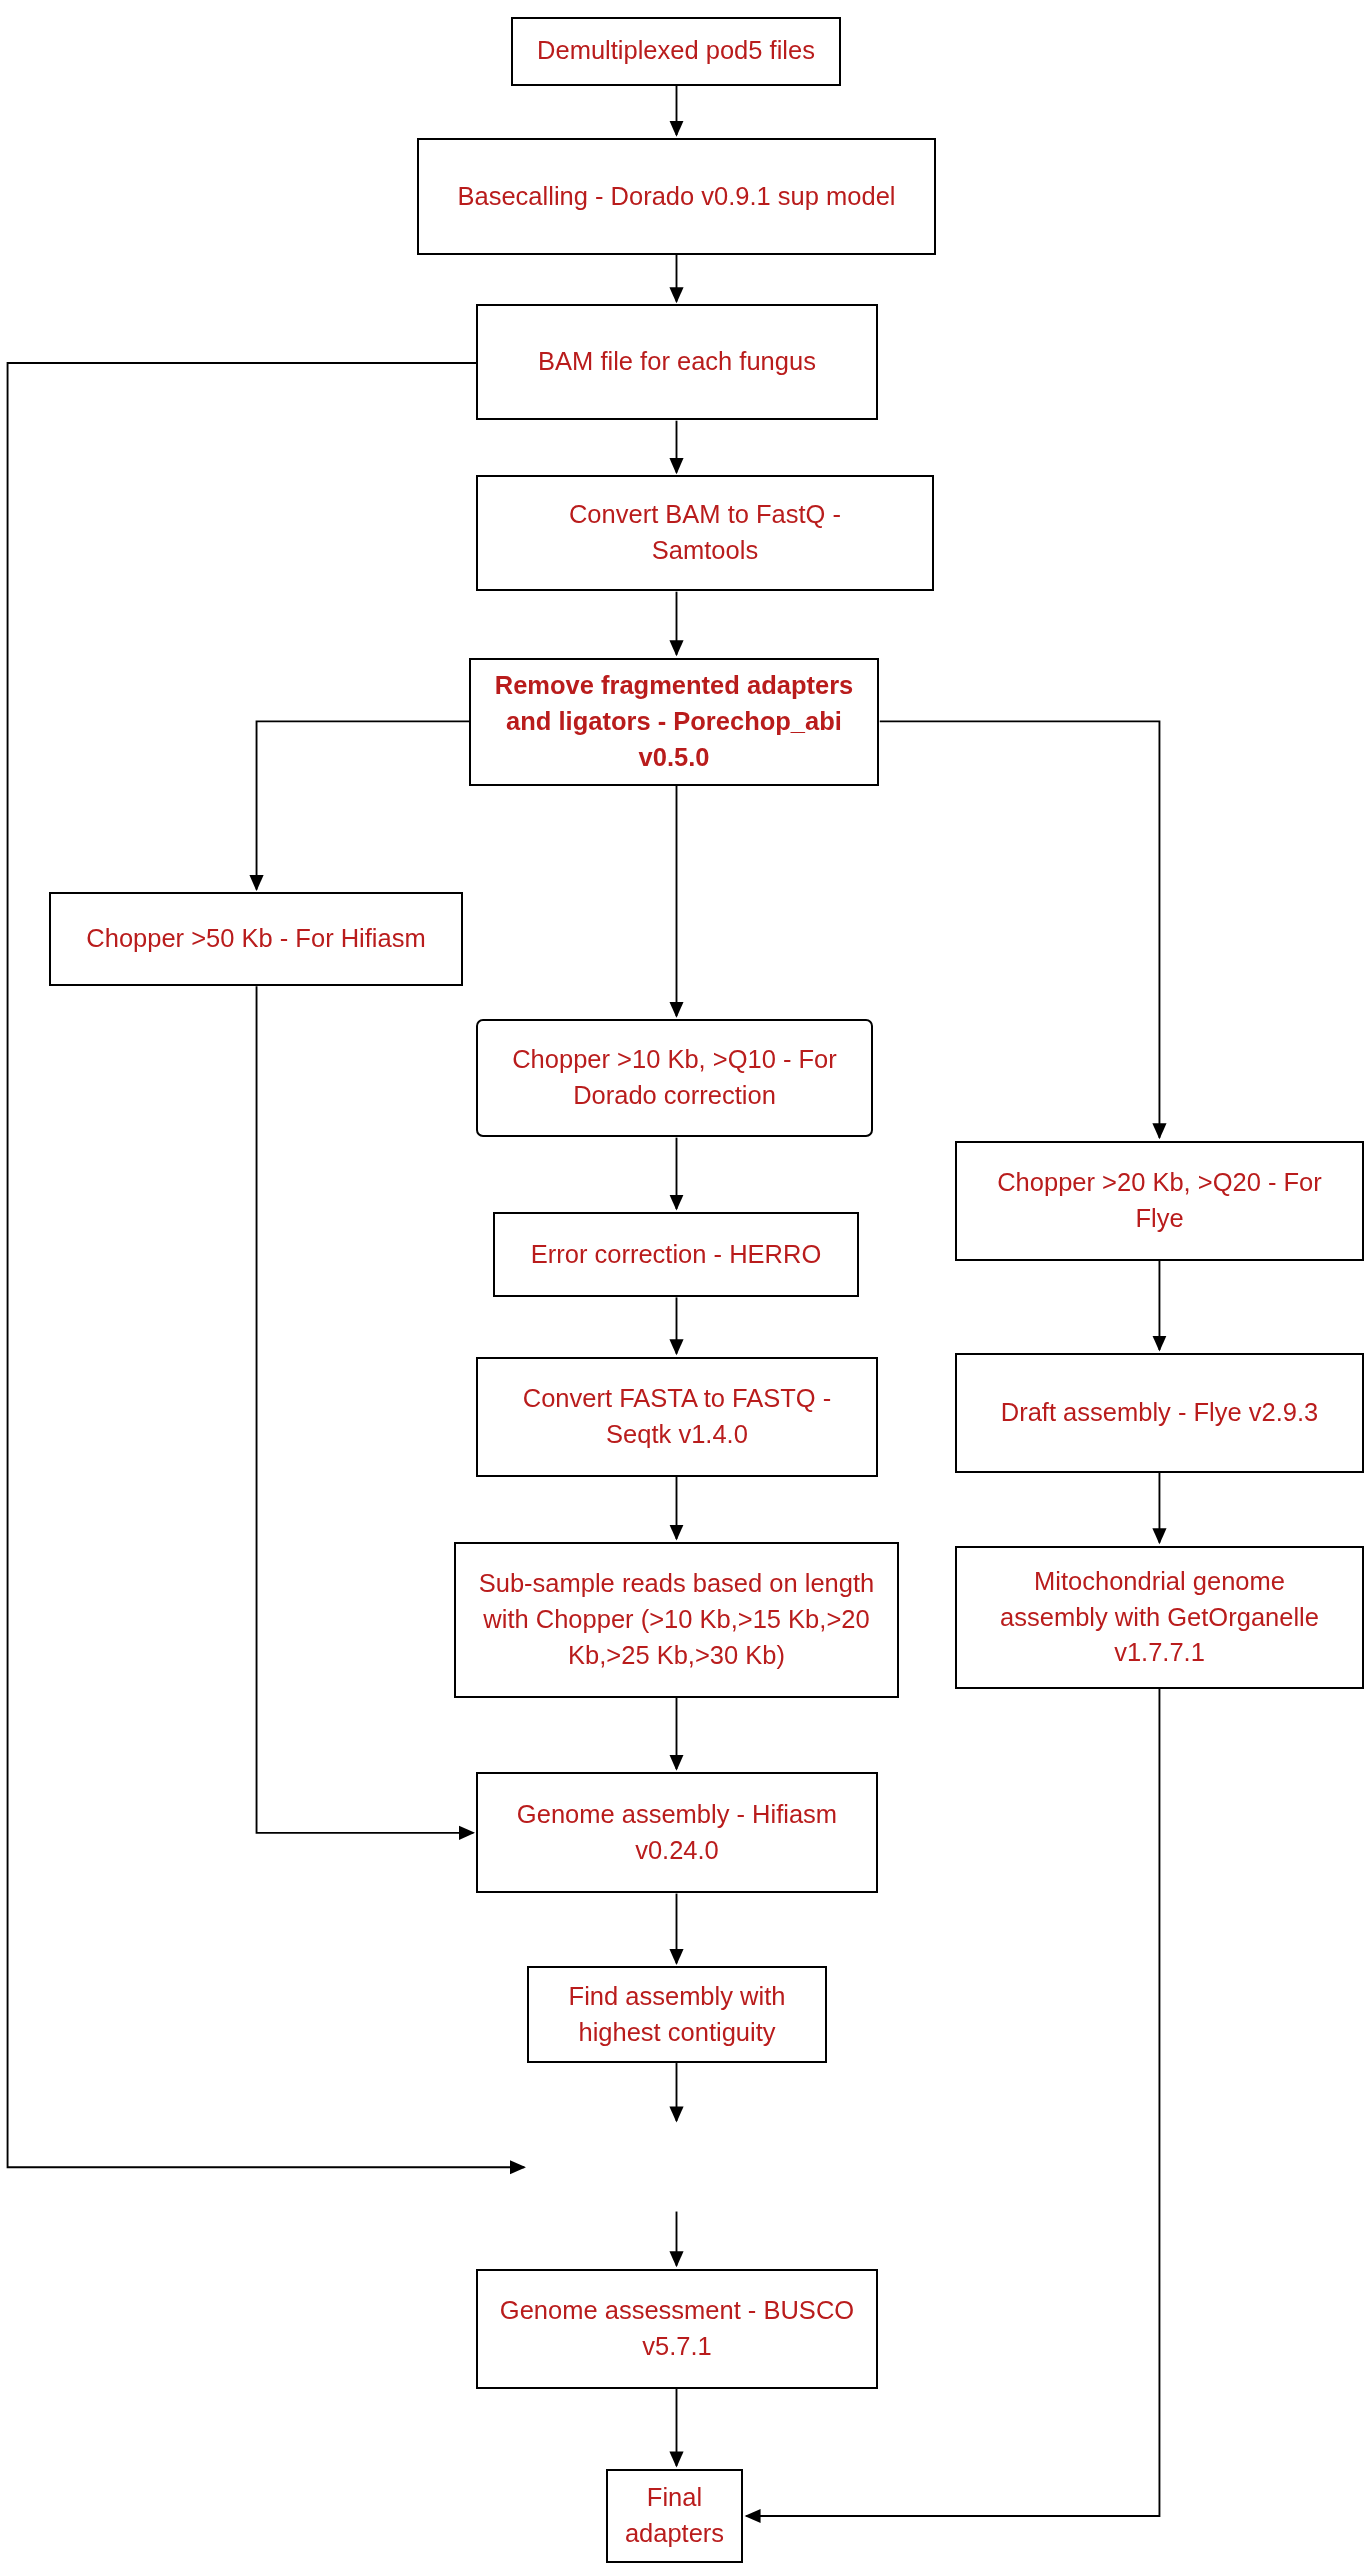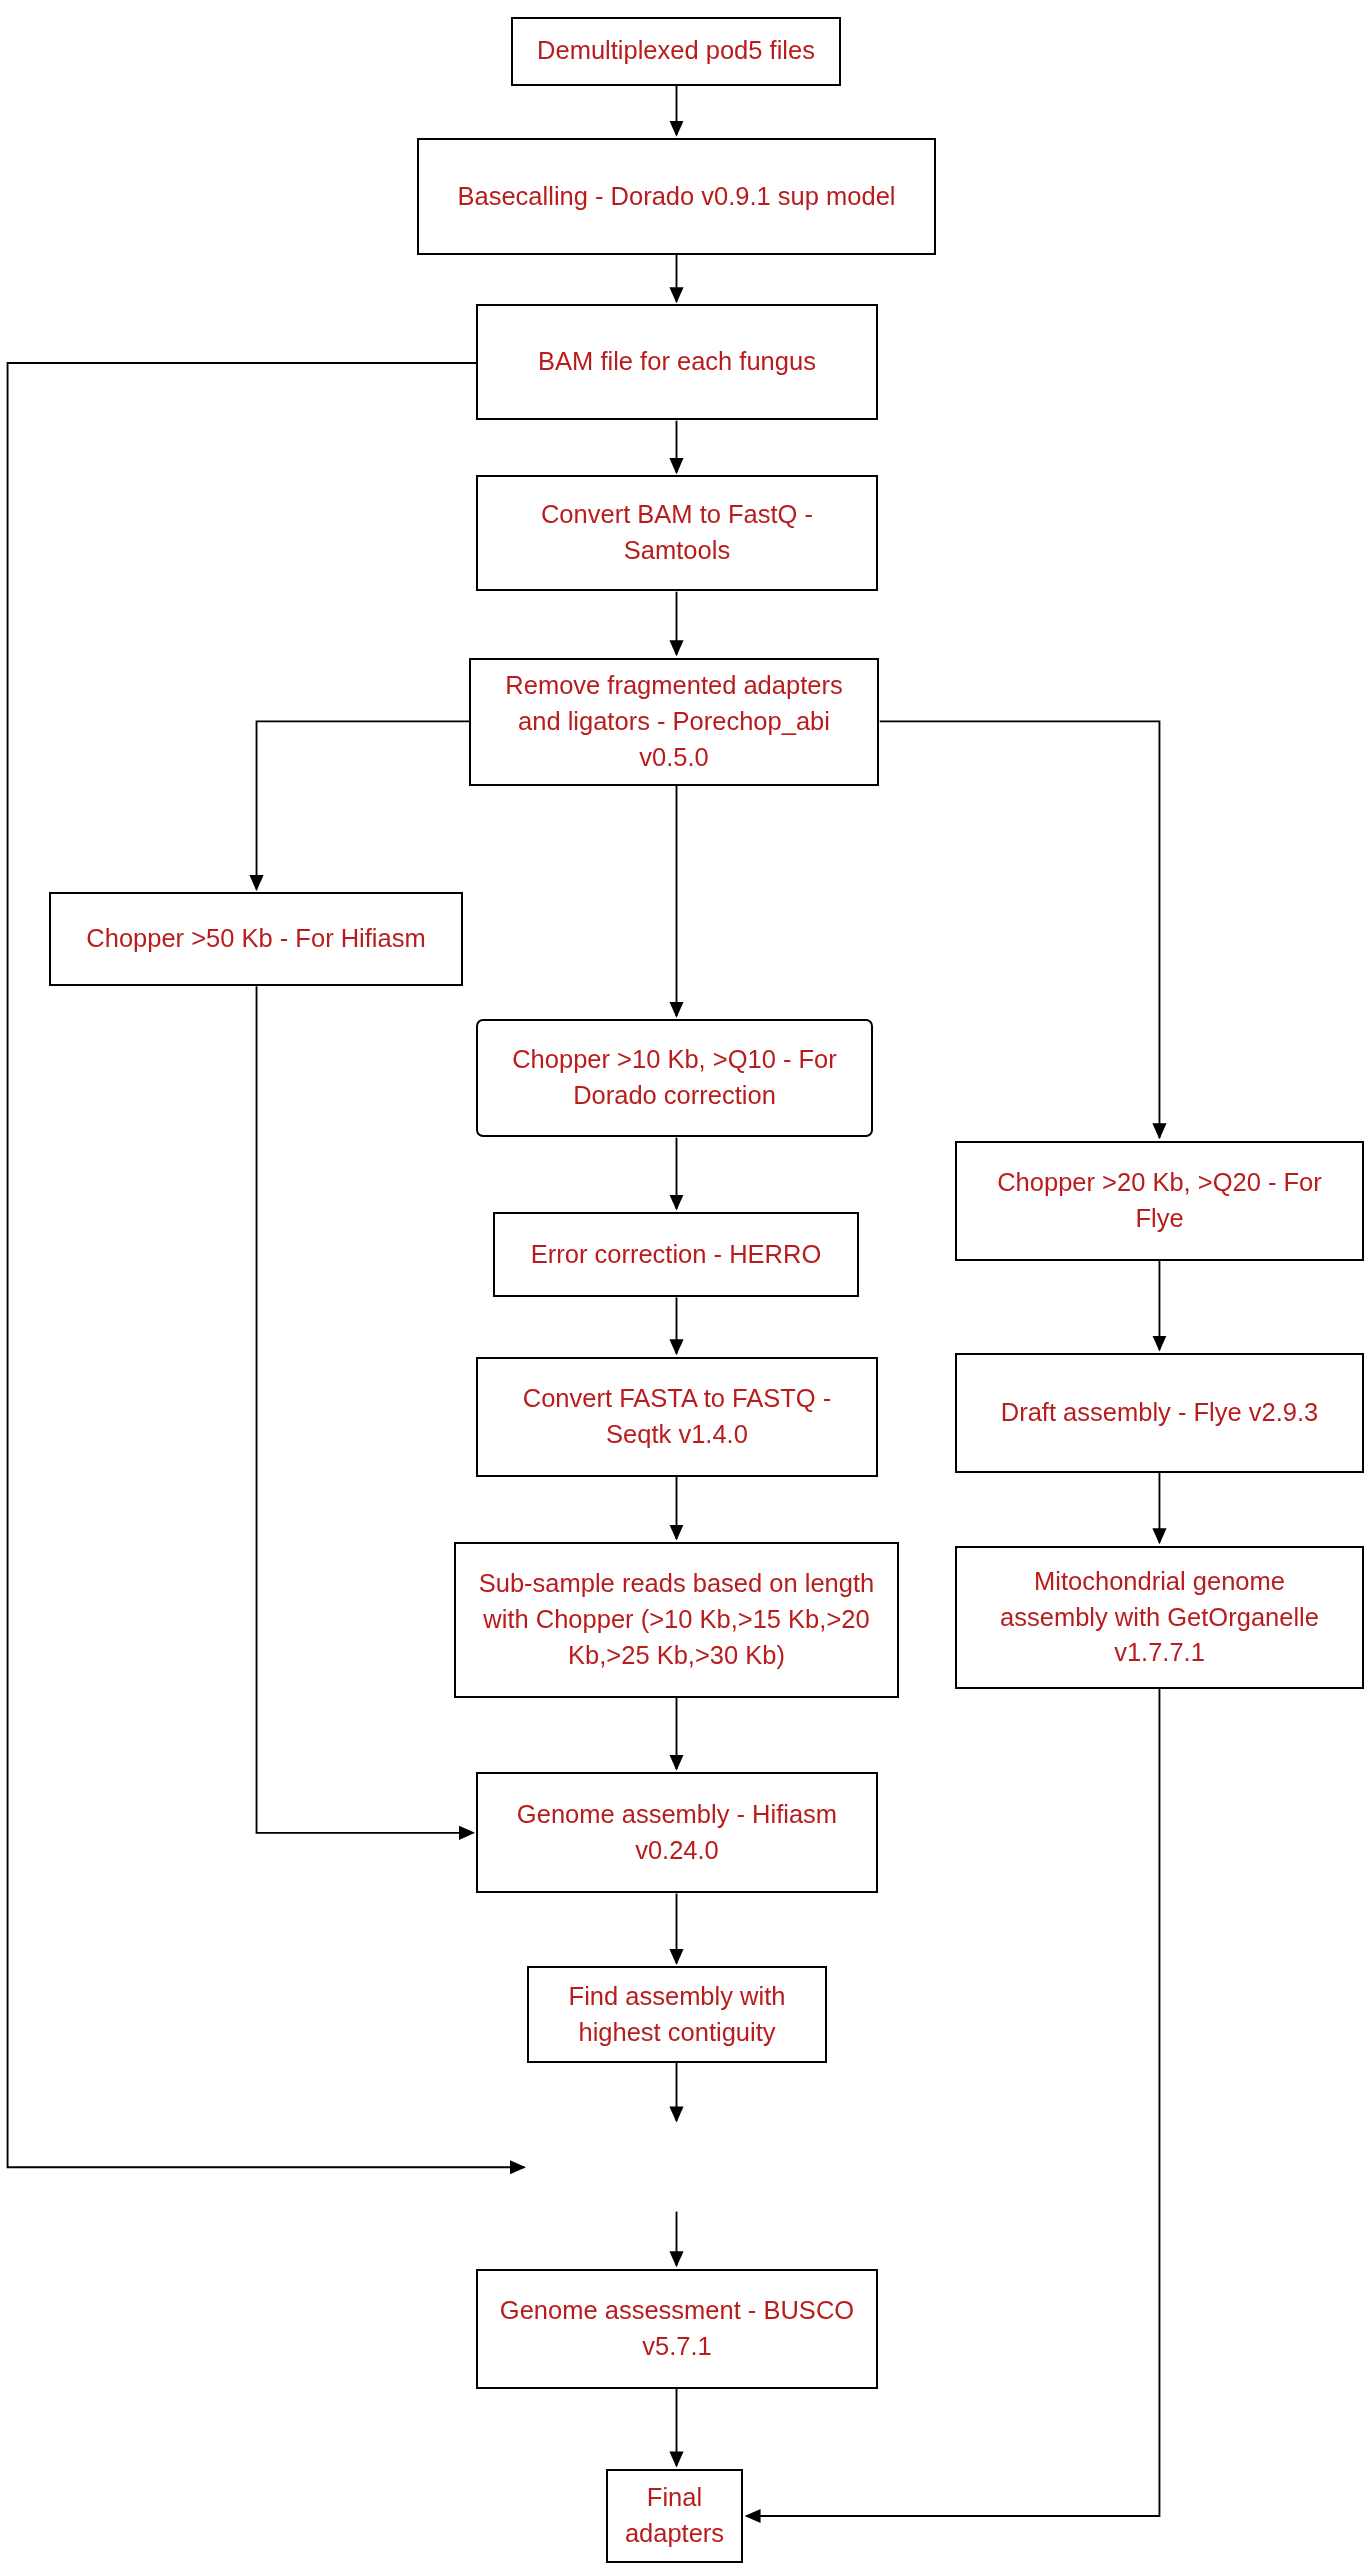--- a/index.html
+++ b/index.html
@@ -36,22 +36,22 @@
     line-height:1.4;
   }
   .node .label{
     white-space:pre-line;
     padding:0 4.5px;
   }
   
   #n0 {left:511px;  top:16.5px;   width:330px; height:69px;}
   #n1 {left:417px;  top:138px;  width:519px; height:117px;}
   #n2 {left:476px;  top:304px;  width:402px; height:116px;}
-  #n3 {left:476px;  top:475px;  width:402px; height:116px;}
-  #n4 {left:469px;  top:658px;  width:410px; height:128px;}
+  #n3 {left:476px;  top:475px;  width:458px; height:116px;}
+  #n4 {left:469px;  top:658px;  width:410px; height:128px;font-weight:bold;}
   #n5 {left:49px;   top:892px; width:414px; height:94px;}
   #n6 {left:476px;  top:1019px; width:397px; height:118px;border-radius:7px;}
   #n7 {left:493px;  top:1212px; width:366px; height:85px;}
   #n8 {left:476px;  top:1357px; width:402px; height:120px;}
   #n9 {left:454px;  top:1542px; width:445px; height:156px;}
   #n10{left:476px;  top:1772px; width:402px; height:121px;}
   #n11{left:527px;  top:1966px; width:300px; height:97px;}
   #n12{left:527px;  top:2124px; width:300px; height:88px;}
   #n13{left:476px;  top:2269px; width:402px; height:120px;}
   #n14{left:606px;  top:2469px; width:137px; height:94px;}

